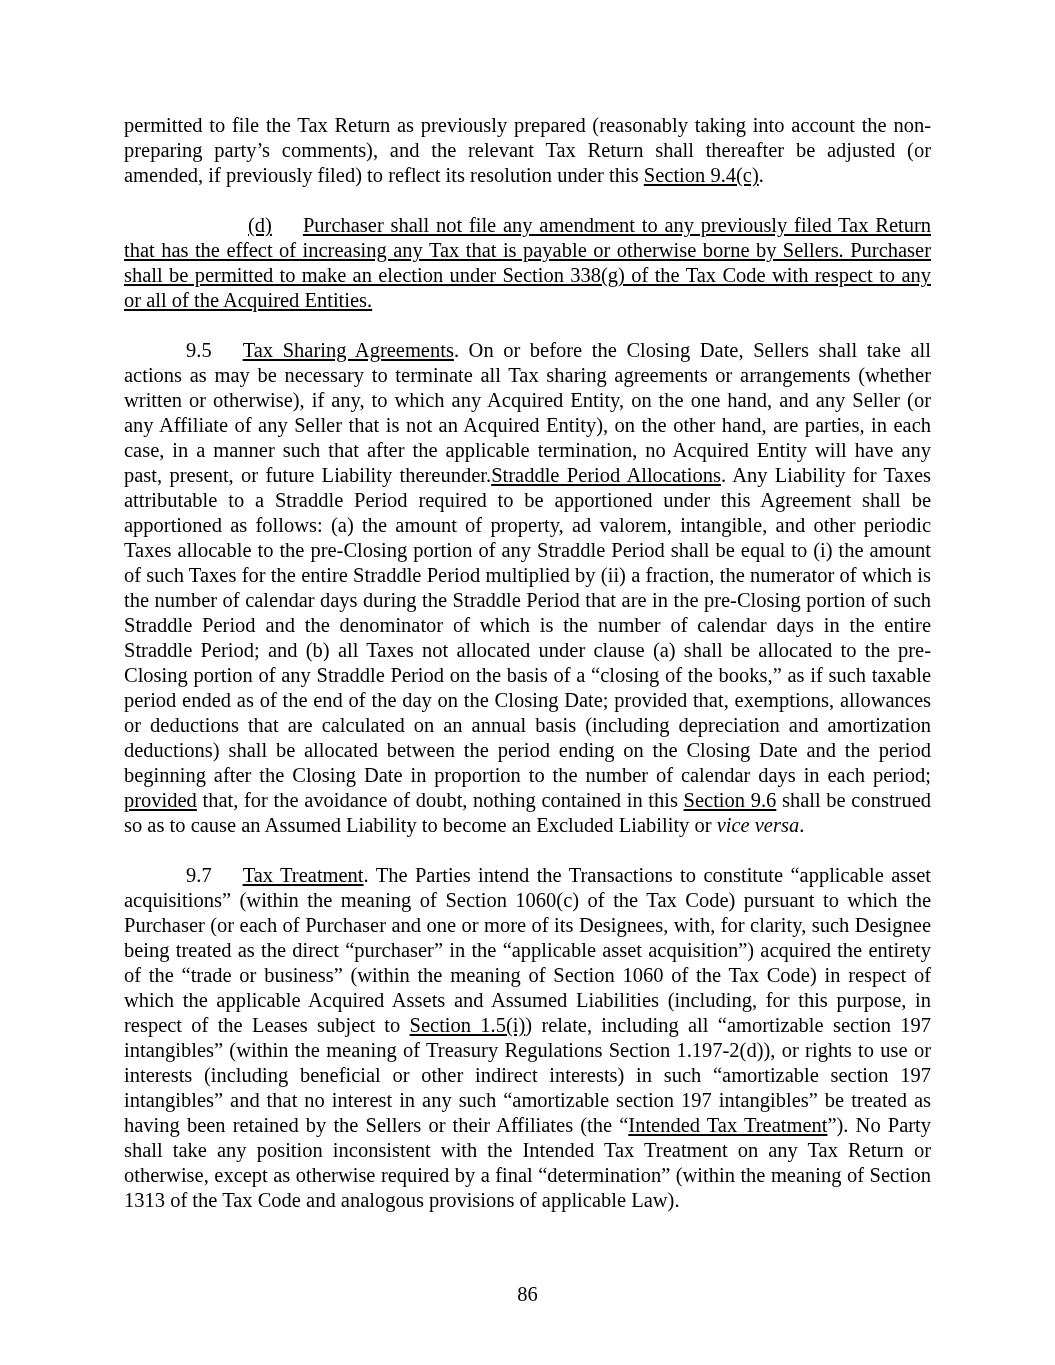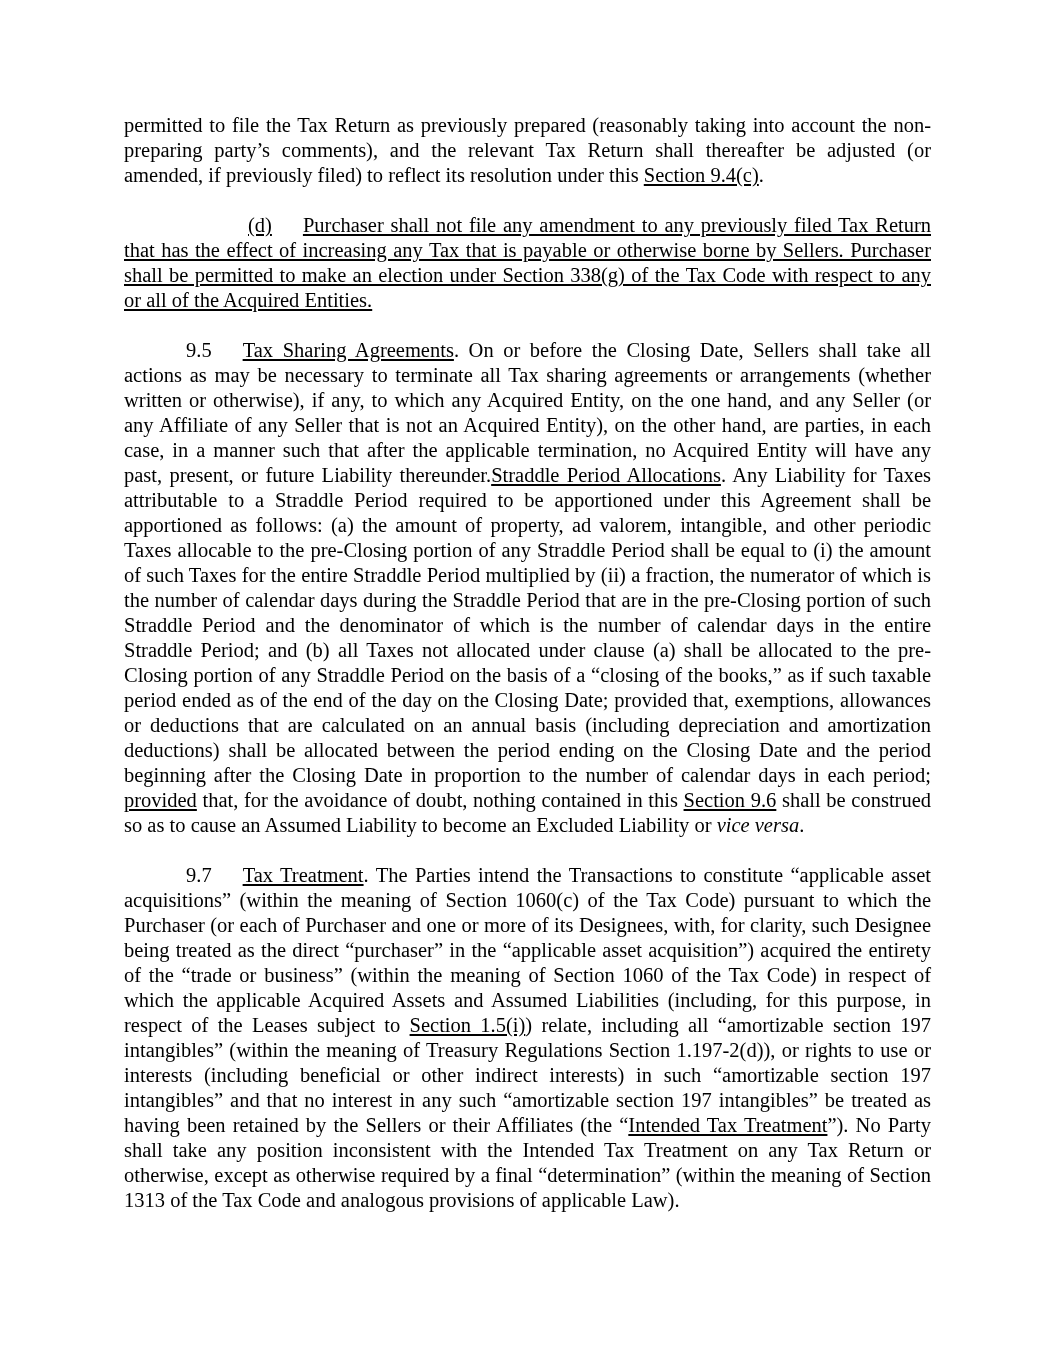--- a/index.html
+++ b/index.html
@@ -52,13 +52,14 @@
 </head>
 <body>
 
 <div class="sheet">
   <div class="content">
       <p class="indent-none"><span>permitted to file the Tax Return as previously prepared (reasonably taking into account the non-preparing party’s comments), and the relevant Tax Return shall thereafter be adjusted (or amended, if previously filed) to reflect its resolution under this </span><span class="u">Section 9.4(c)</span><span>.</span></p>
       <p class="indent-full"><span>(d)</span><span class="tab"></span><span>Purchaser shall not file any amendment to any previously filed Tax Return that has the effect of increasing any Tax that is payable or otherwise borne by Sellers. Purchaser shall be permitted to make an election under Section 338(g) of the Tax Code with respect to any or all of the Acquired Entities.</span></p>
       <p class="indent-half"><span>9.5</span><span class="tab"></span><span class="u">Tax Sharing Agreements</span><span>. On or before the Closing Date, Sellers shall take all actions as may be necessary to terminate all Tax sharing agreements or arrangements (whether written or otherwise), if any, to which any Acquired Entity, on the one hand, and any Seller (or any Affiliate of any Seller that is not an Acquired Entity), on the other hand, are parties, in each case, in a manner such that after the applicable termination, no Acquired Entity will have any past, present, or future Liability thereunder.</span><span class="u">Straddle Period Allocations</span><span>. Any Liability for Taxes attributable to a Straddle Period required to be apportioned under this Agreement shall be apportioned as follows: (a) the amount of property, ad valorem, intangible, and other periodic Taxes allocable to the pre-Closing portion of any Straddle Period shall be equal to (i) the amount of such Taxes for the entire Straddle Period multiplied by (ii) a fraction, the numerator of which is the number of calendar days during the Straddle Period that are in the pre-Closing portion of such Straddle Period and the denominator of which is the number of calendar days in the entire Straddle Period; and (b) all Taxes not allocated under clause (a) shall be allocated to the pre-Closing portion of any Straddle Period on the basis of a “closing of the books,” as if such taxable period ended as of the end of the day on the Closing Date; provided that, exemptions, allowances or deductions that are calculated on an annual basis (including depreciation and amortization deductions) shall be allocated between the period ending on the Closing Date and the period beginning after the Closing Date in proportion to the number of calendar days in each period; </span><span class="u">provided</span><span> that, for the avoidance of doubt, nothing contained in this </span><span class="u">Section 9.6</span><span> shall be construed so as to cause an Assumed Liability to become an Excluded Liability or </span><span class="i">vice versa</span><span>.</span></p>
       <p class="indent-half"><span>9.7</span><span class="tab"></span><span class="u">Tax Treatment</span><span>. The Parties intend the Transactions to constitute “applicable asset acquisitions” (within the meaning of Section 1060(c) of the Tax Code) pursuant to which the Purchaser (or each of Purchaser and one or more of its Designees, with, for clarity, such Designee being treated as the direct “purchaser” in the “applicable asset acquisition”) acquired the entirety of the “trade or business” (within the meaning of Section 1060 of the Tax Code) in respect of which the applicable Acquired Assets and Assumed Liabilities (including, for this purpose, in respect of the Leases subject to </span><span class="u">Section 1.5(i)</span><span>) relate, including all “amortizable section 197 intangibles” (within the meaning of Treasury Regulations Section 1.197-2(d)), or rights to use or interests (including beneficial or other indirect interests) in such “amortizable section 197 intangibles” and that no interest in any such “amortizable section 197 intangibles” be treated as having been retained by the Sellers or their Affiliates (the “</span><span class="u">Intended Tax Treatment</span><span>”). No Party shall take any position inconsistent with the Intended Tax Treatment on any Tax Return or otherwise, except as otherwise required by a final “determination” (within the meaning of Section 1313 of the Tax Code and analogous provisions of applicable Law).</span></p>
     </div>
+  <div class="page-number">86</div>
 </div>
 
 </body></html>

